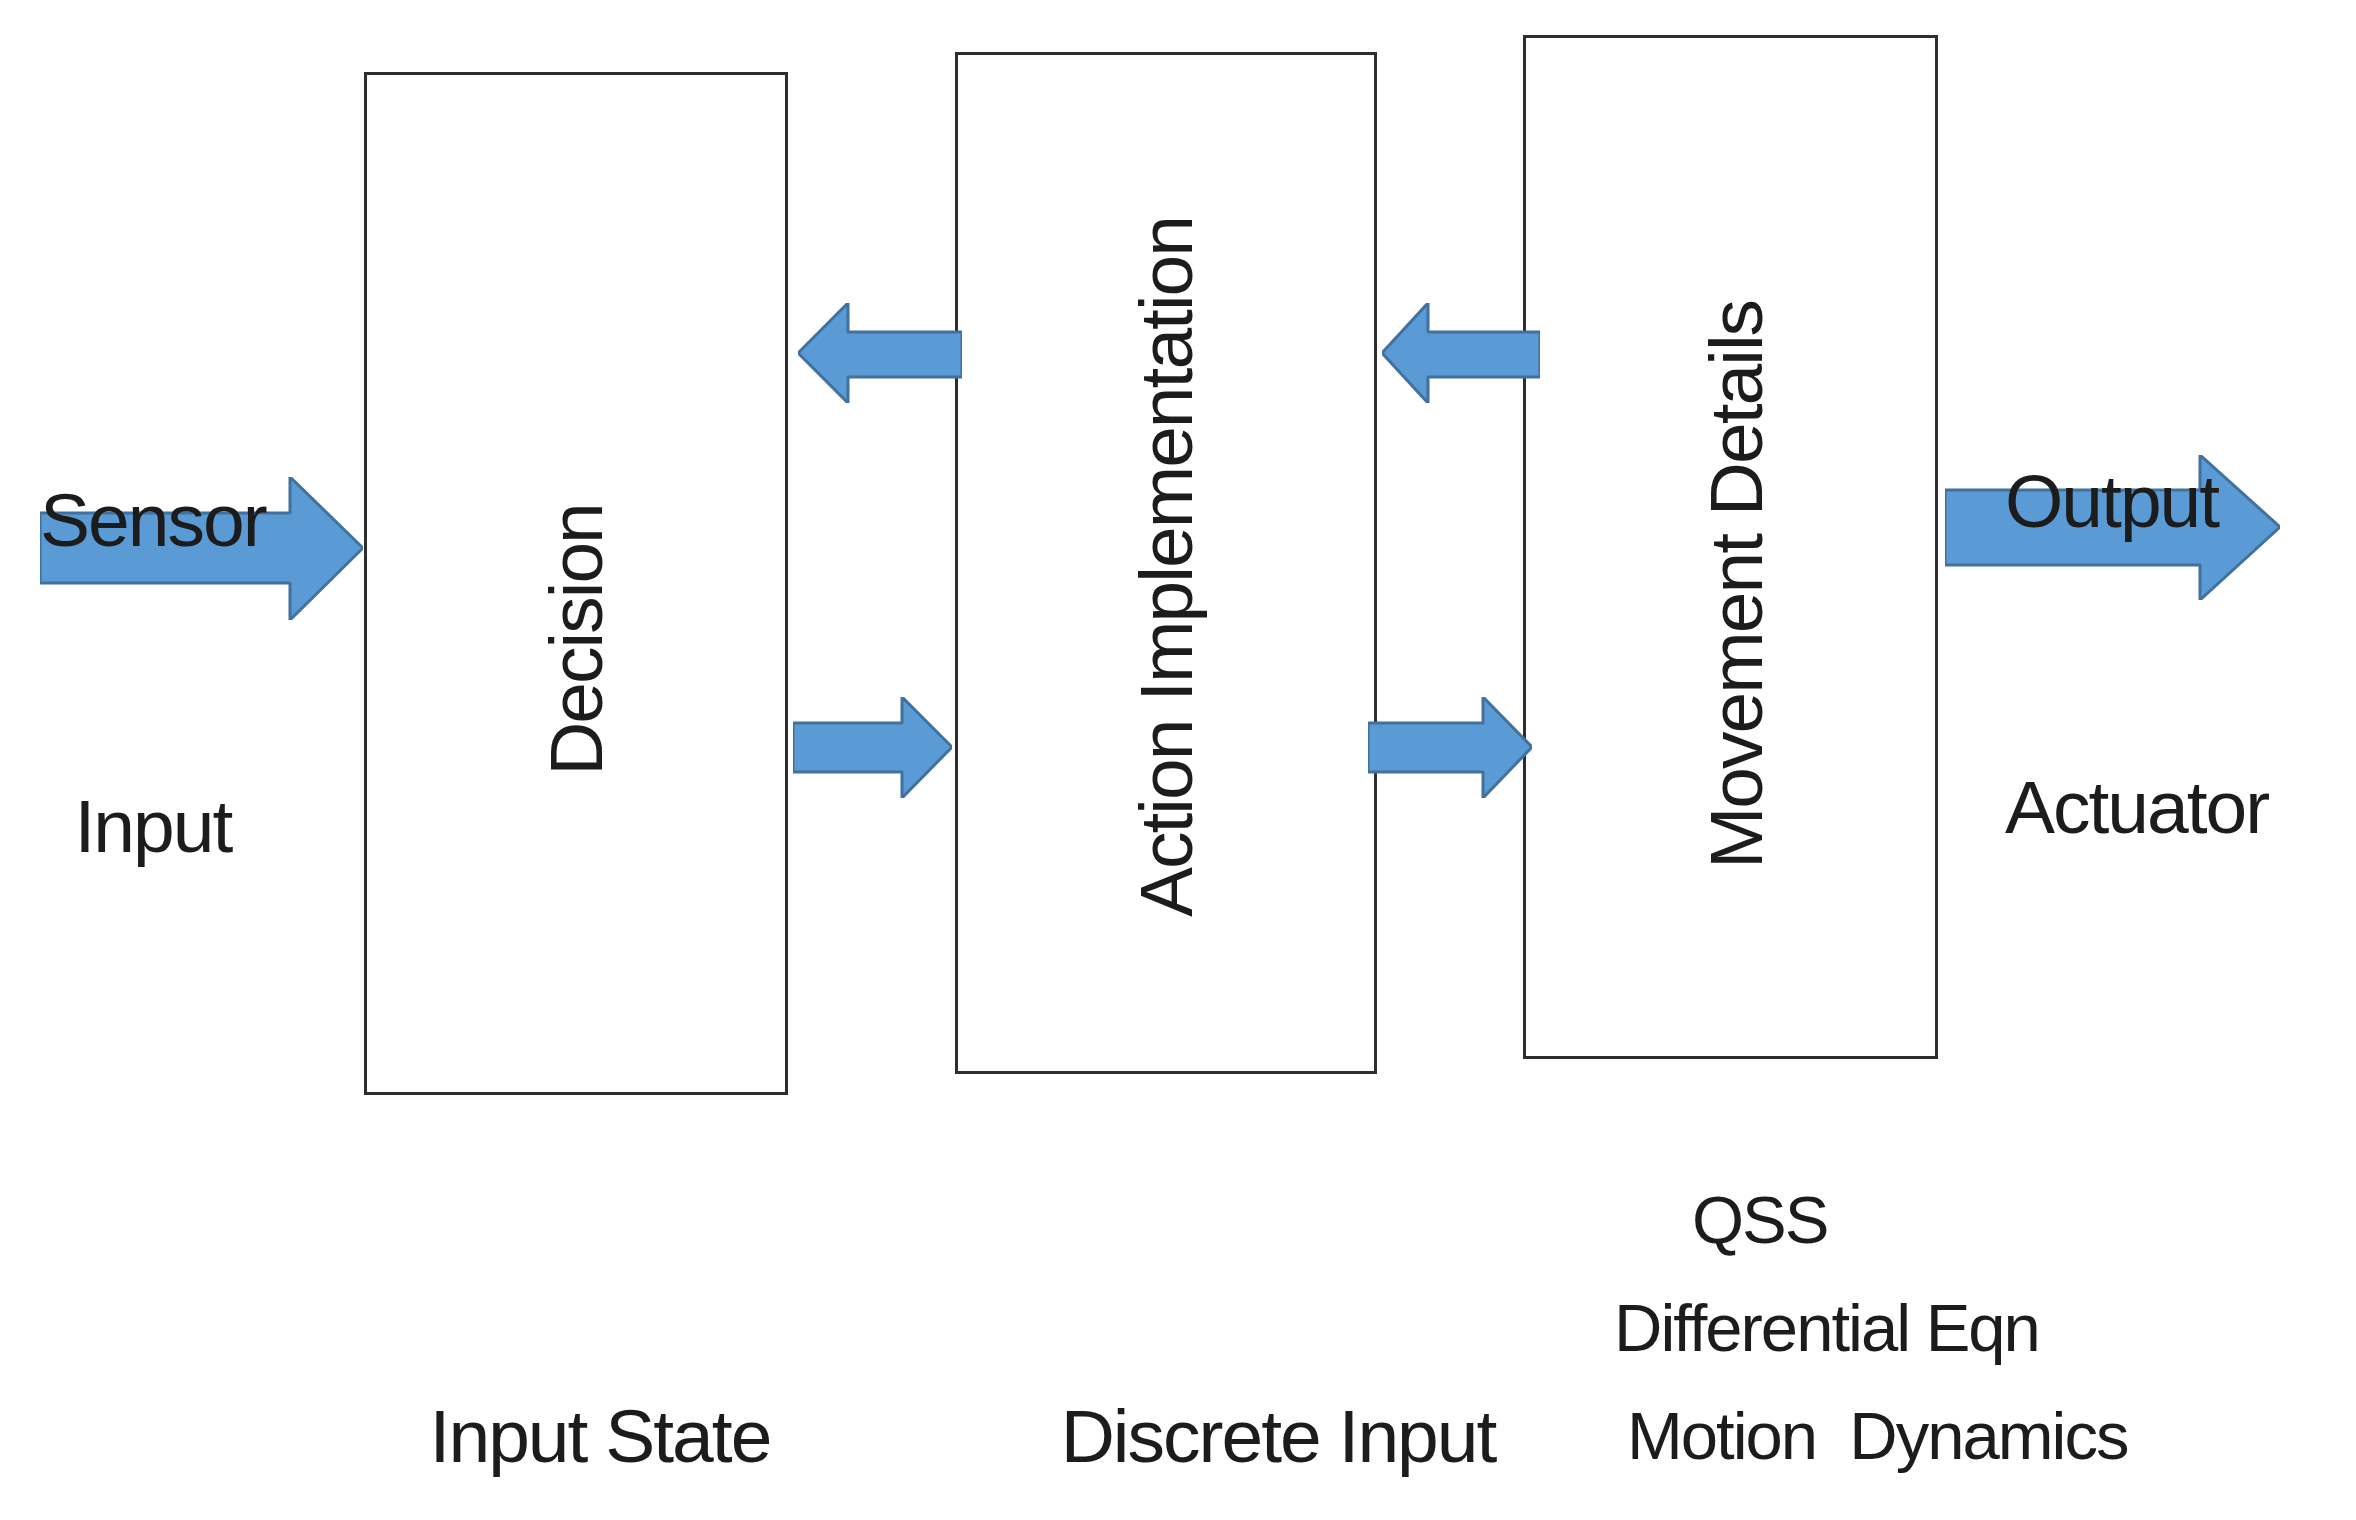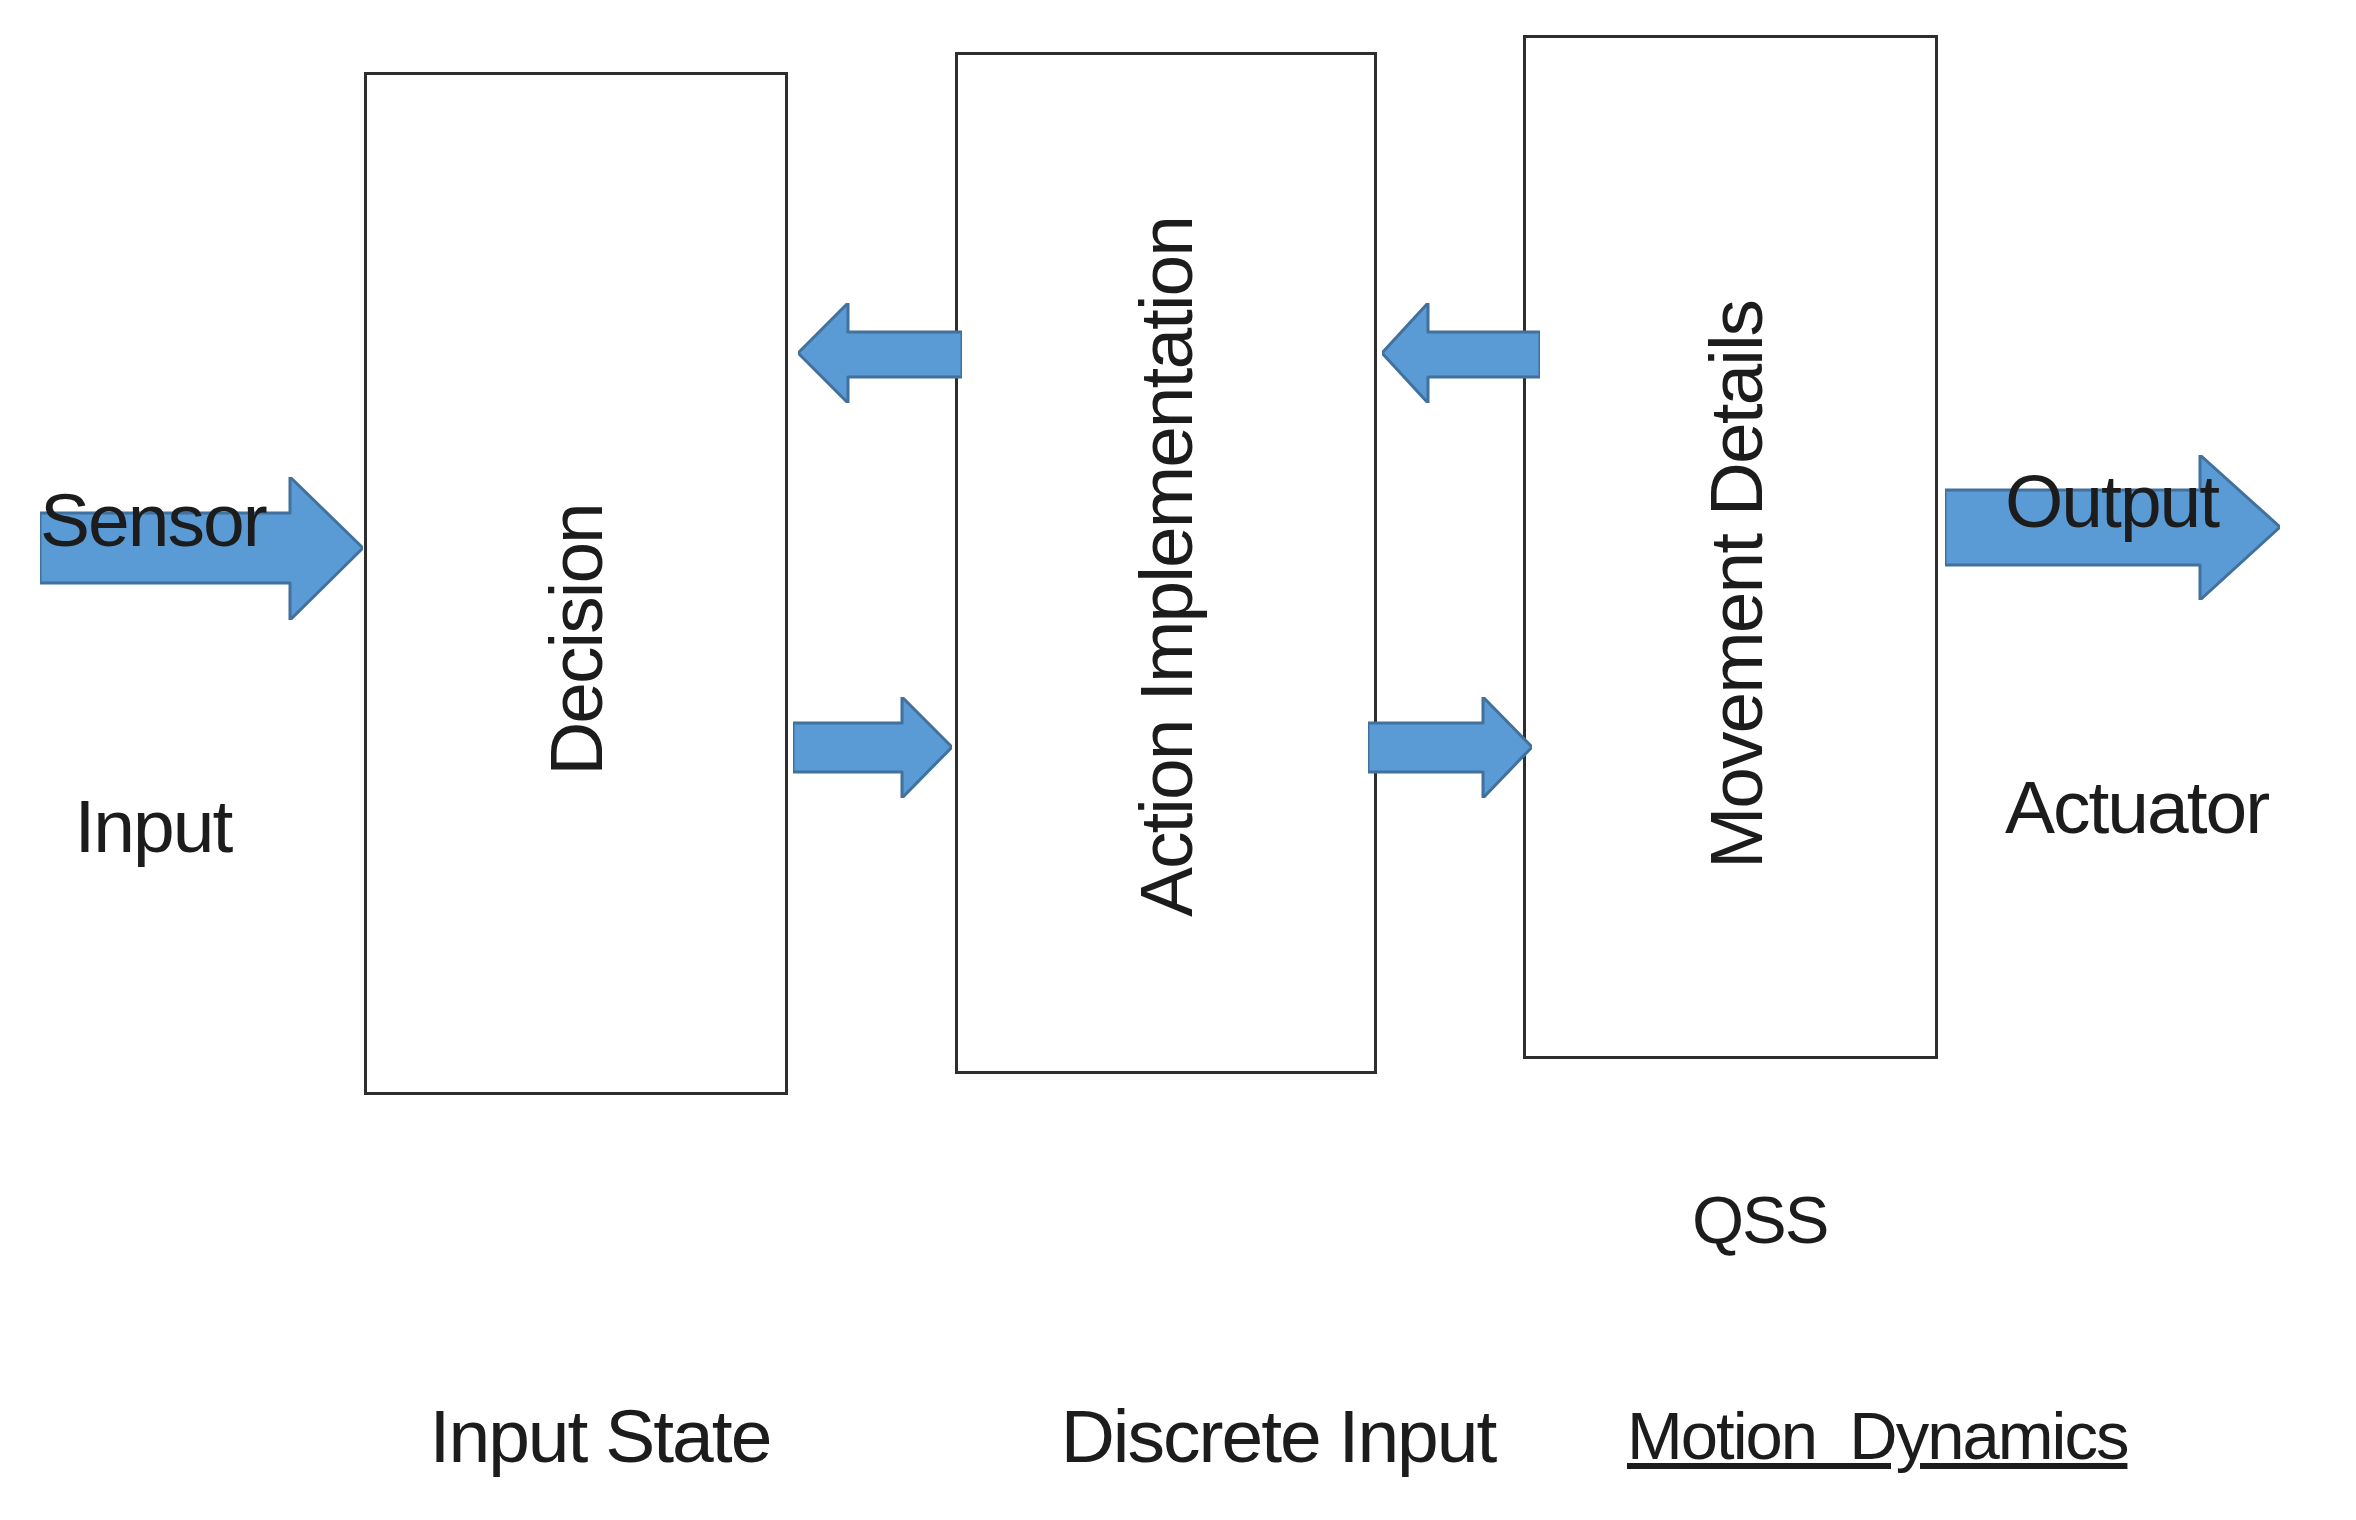--- a/index.html
+++ b/index.html
@@ -66,21 +66,21 @@
   .cap3-line {
     position: absolute;
     font-size: 67px;
     line-height: 108px;
     letter-spacing: -2px;
     white-space: pre;
     z-index: 3;
   }
   .cap3-l1 { left: 1692px; top: 1166px; }
   .cap3-l2 { left: 1614px; top: 1274px; }
-  .cap3-l3 { left: 1627px; top: 1382px; text-decoration: underline; }
+  .cap3-l3 { left: 1627px; top: 1382px; }
 
   .arrow {
     position: absolute;
     z-index: 2;
   }
   .arrow polygon {
     fill: #5b9bd5;
     stroke: #41719c;
     stroke-width: 3;
     stroke-linejoin: round;
@@ -144,15 +144,16 @@
     
   </div>
 
   <div class="caption cap2">
     <div class="cap-line">Discrete Input</div>
     
     
   </div>
 
   <div class="cap3-line cap3-l1">QSS</div>
+  <div class="cap3-line cap3-l2">Differential Eqn</div>
   <div class="cap3-line cap3-l3">Motion  Dynamics</div>
 
 </div>
 
 </body></html>

